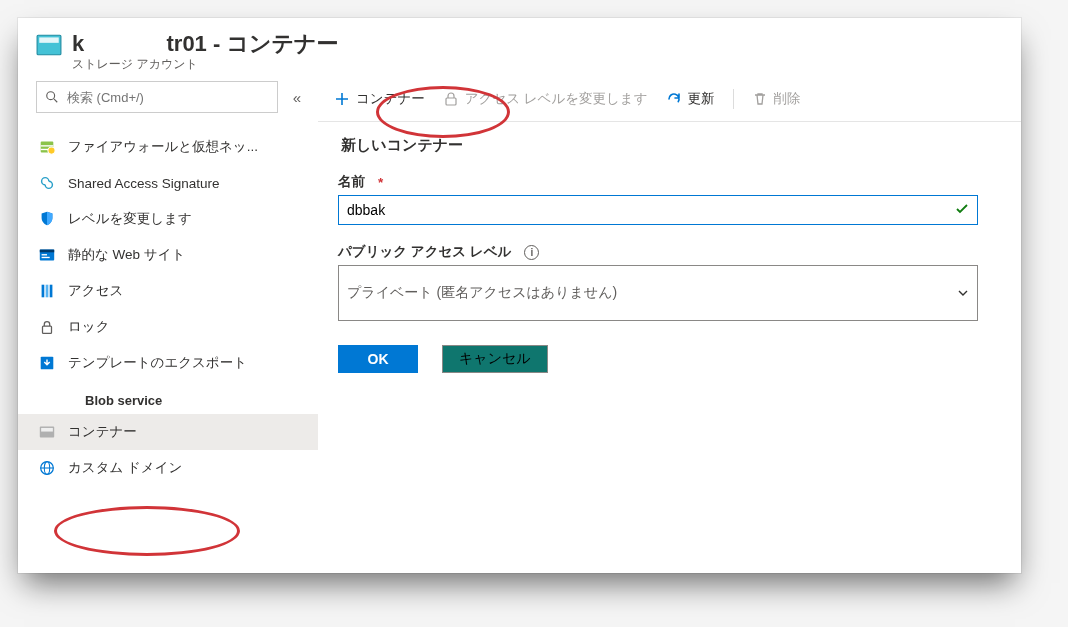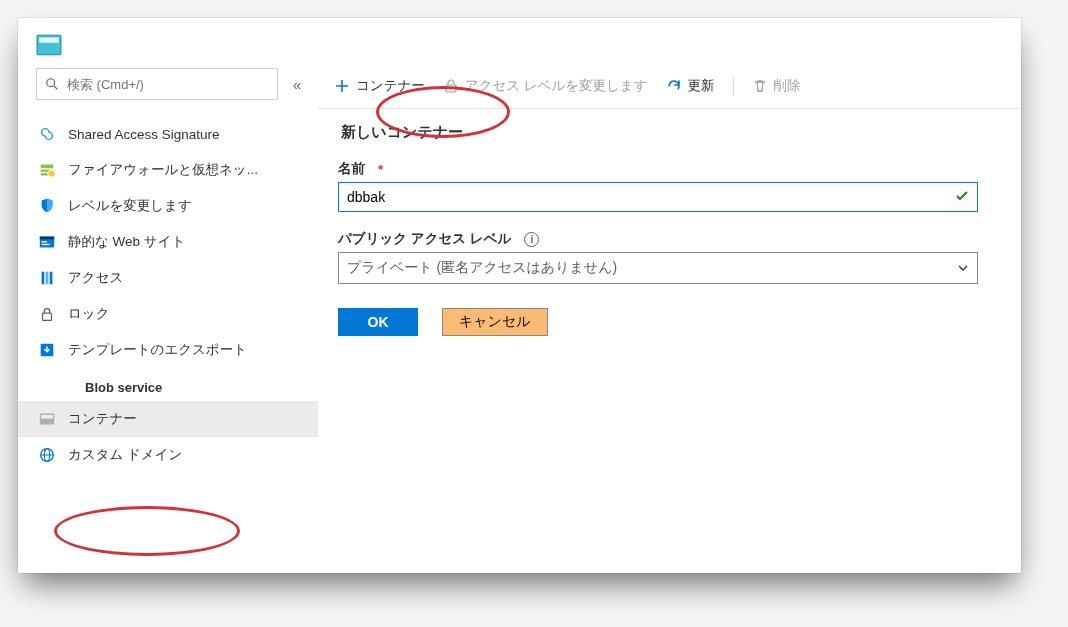--- a/index.html
+++ b/index.html
@@ -57,24 +57,24 @@
 
   
   .panel{padding:14px 20px 20px 20px;max-width:640px;}
   .panel h3{margin:0 0 18px 3px;font-size:15px;font-weight:600;}
   .field-label{font-size:13.5px;font-weight:600;margin:10px 0 4px 0;display:flex;align-items:center;gap:13px;}
   .req{color:var(--red);font-weight:700;}
   .info-dot{width:13px;height:13px;border:1px solid var(--text-light);border-radius:50%;display:inline-flex;align-items:center;justify-content:center;font-size:10px;color:var(--text-light);}
   .text-input{position:relative;}
   .text-input input{width:100%;box-sizing:border-box;height:30px;padding:2px 28px 2px 8px;font-size:14px;border:1px solid var(--azure-blue);outline:none;}
   .text-input .valid{position:absolute;right:8px;top:6px;color:var(--ok-green);}
-  .select{display:flex;align-items:center;justify-content:space-between;height:30px;border:1px solid var(--border);padding:0 8px;font-size:14px;color:var(--text-light);cursor:pointer;}
+  .select{display:flex;align-items:center;justify-content:space-between;height:30px;border:1px solid var(--border);padding:12px 8px;font-size:14px;color:var(--text-light);cursor:pointer;}
   .select .chev{color:var(--text);}
   .btn-row{margin-top:24px;display:flex;gap:24px;}
-  .btn{height:28px;min-width:80px;padding:0 16px;font-size:14px;border:1px solid var(--border);background:#fdba74;cursor:pointer;}
+  .btn{height:28px;min-width:80px;padding:0 16px;font-size:14px;border:1px solid var(--border);background:#0f766e;cursor:pointer;}
   .btn.primary{background:var(--azure-blue);border-color:var(--azure-blue);color:#fff;font-weight:600;}
 
   
   .highlight-ellipse{position:absolute;border:3px solid #d13438;border-radius:50%;pointer-events:none;}
   .hl1{left:358px;top:68px;width:128px;height:46px;}
   .hl2{left:36px;top:488px;width:180px;height:44px;}
 
   
   svg{display:block;}
 </style>
@@ -84,20 +84,28 @@
 <div class="window">
 
   <div class="page-header">
     <span class="hdr-icon">
       <svg viewBox="0 0 24 24">
           <rect x="1" y="3" width="22" height="18" rx="1" fill="#44c2d6"></rect>
           <rect x="1" y="3" width="22" height="18" rx="1" fill="none" stroke="#1f8aa0" stroke-width="1"></rect>
           <rect x="3" y="5" width="18" height="5" fill="#fff" opacity=".85"></rect>
         </svg>
     </span>
+    <div class="hdr-texts">
+      <div class="hdr-title">
+        <span>k</span>
+        <span style="display:inline-block;width:70px;"></span>
+        <span>tr01 - コンテナー</span>
+      </div>
+      <div class="hdr-sub">ストレージ アカウント</div>
+    </div>
   </div>
 
   <div class="body">
 
     <div class="sidebar">
       <div class="search-row">
         <div class="search-box">
           <span style="margin-right:6px;color:#605e5c;">
             <svg width="14" height="14" viewBox="0 0 16 16">
                 <circle cx="6.5" cy="6.5" r="4.5" fill="none" stroke="currentColor" stroke-width="1.3"></circle>
@@ -106,36 +114,36 @@
           </span>
           <input placeholder="検索 (Cmd+/)" style="">
         </div>
         <div class="collapse-btn">«</div>
       </div>
 
       <div class="nav">
         <div class="nav-item">
           <span class="nav-icon">
               <svg viewBox="0 0 20 20">
-                <path d="M8 12a4 4 0 1 1 4-4" fill="none" stroke="#2aa0c9" stroke-width="1.6"></path>
-                <path d="M12 8a4 4 0 1 1-4 4" fill="none" stroke="#2aa0c9" stroke-width="1.6"></path>
-              </svg>
-            </span>
-          <span>Shared Access Signature</span>
-        </div>
-        <div class="nav-item">
-          <span class="nav-icon">
-              <svg viewBox="0 0 20 20">
                 <rect x="3" y="4" width="14" height="12" fill="#8bc34a" rx="1"></rect>
                 <rect x="3" y="8" width="14" height="1.5" fill="#fff"></rect>
                 <rect x="3" y="12" width="14" height="1.5" fill="#fff"></rect>
                 <circle cx="15" cy="14" r="4" fill="#ffca28" stroke="#fff" stroke-width="1.2"></circle>
               </svg>
             </span>
           <span>ファイアウォールと仮想ネッ...</span>
+        </div>
+        <div class="nav-item">
+          <span class="nav-icon">
+              <svg viewBox="0 0 20 20">
+                <path d="M8 12a4 4 0 1 1 4-4" fill="none" stroke="#2aa0c9" stroke-width="1.6"></path>
+                <path d="M12 8a4 4 0 1 1-4 4" fill="none" stroke="#2aa0c9" stroke-width="1.6"></path>
+              </svg>
+            </span>
+          <span>Shared Access Signature</span>
         </div>
         <div class="nav-item">
           <span class="nav-icon">
               <svg viewBox="0 0 20 20">
                 <path d="M10 2l6 2v5c0 4-3 7-6 8-3-1-6-4-6-8V4z" fill="#0078d4"></path>
                 <path d="M10 2l6 2v5c0 4-3 7-6 8V2z" fill="#40a9ff"></path>
               </svg>
             </span>
           <span>レベルを変更します</span>
         </div>

